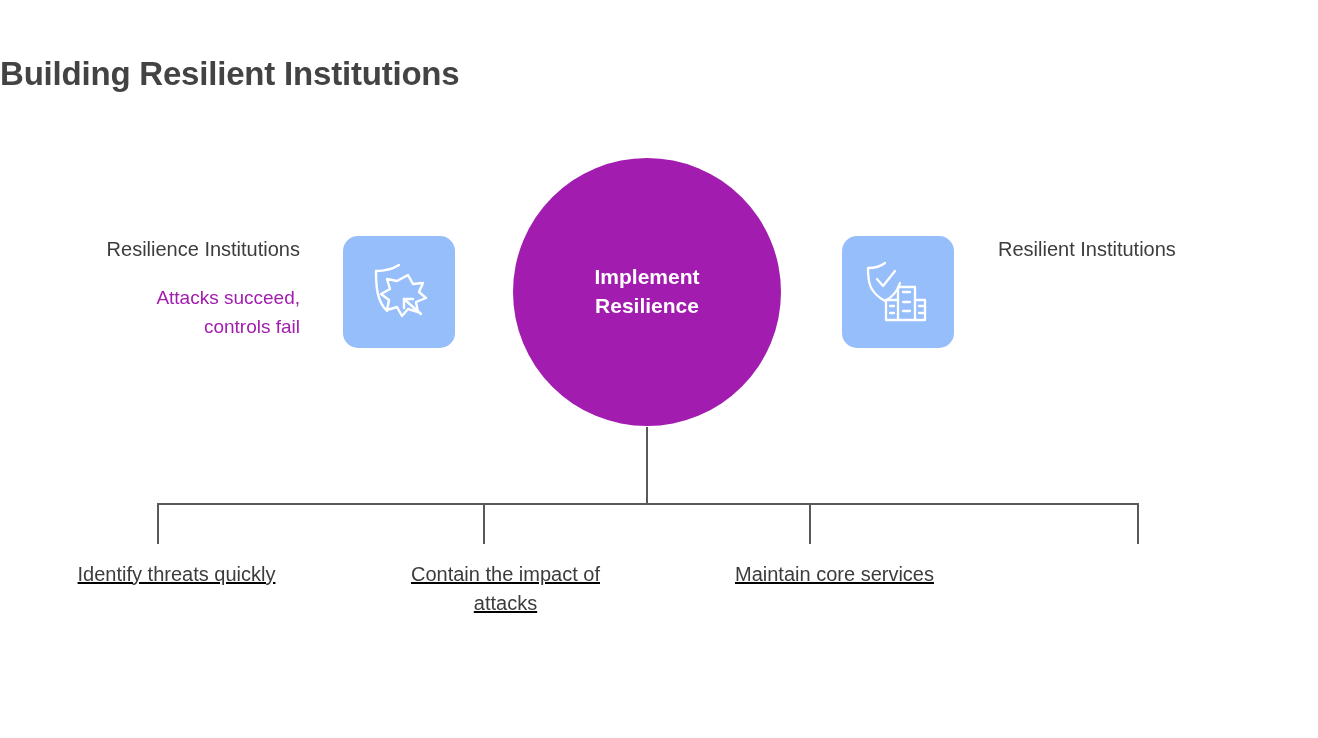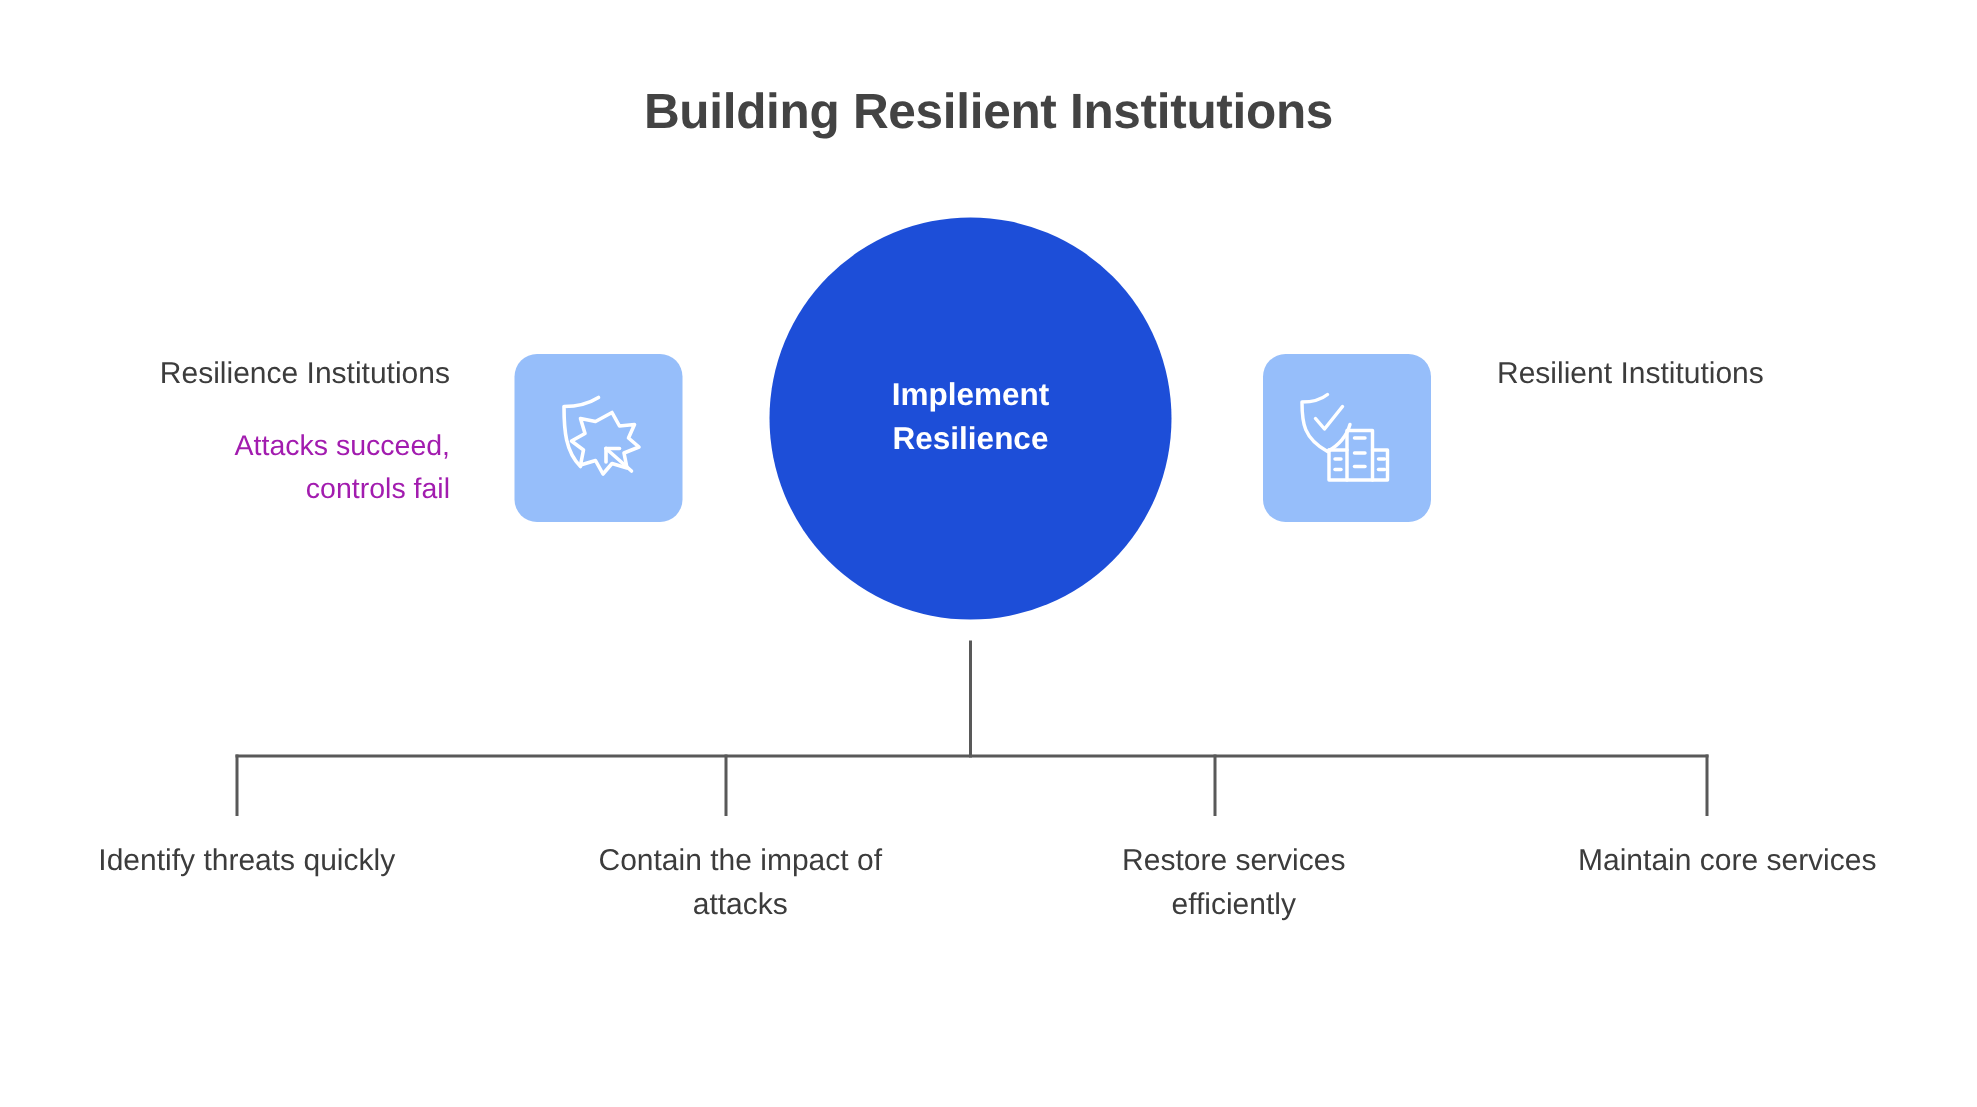--- a/index.html
+++ b/index.html
@@ -18,36 +18,35 @@
     height: 738px;
     background: #ffffff;
   }
 
   
   .page-title {
     position: absolute;
     left: 0;
     top: 55px;
     width: 1318px;
-    text-align: center;
     font-size: 33px;
     font-weight: bold;
     color: #434343;
     letter-spacing: -0.2px;
   }
 
   
   .hub-circle {
     position: absolute;
     left: 513px;
-    top: 145px;
+    top: 158px;
     width: 268px;
     height: 268px;
     border-radius: 50%;
-    background: #1d4ed8;
+    background: #a21caf;
     display: flex;
     align-items: center;
     justify-content: center;
   }
   .hub-label {
     color: #ffffff;
     font-size: 21px;
     font-weight: bold;
     line-height: 1.38;
     text-align: center;
@@ -108,24 +107,25 @@
     height: 41px;
   }
   .drop.d1 { left: 157px; }
   .drop.d2 { left: 483px; }
   .drop.d3 { left: 809px; }
   .drop.d4 { left: 1137px; }
 
   
   .branch-row {
     position: absolute;
-    left: 0;
+    left: 12px;
     top: 560px;
     width: 1140px;
     display: flex;
+    text-decoration: underline;
   }
   .branch-cell {
     flex: 0 0 329px;
     text-align: center;
     font-size: 20px;
     color: #3c3c3c;
     line-height: 1.45;
     padding: 0 18px;
     white-space: pre-line;
   }
@@ -188,18 +188,16 @@
   <div class="line bus-horizontal"></div>
   <div class="line drop d1"></div>
   <div class="line drop d2"></div>
   <div class="line drop d3"></div>
   <div class="line drop d4"></div>
 
   <div class="branch-row">
     <div class="branch-cell">Identify threats quickly</div>
     <div class="branch-cell">Contain the impact of
 attacks</div>
-    <div class="branch-cell">Restore services
-efficiently</div>
     <div class="branch-cell">Maintain core services</div>
   </div>
 
 </div>
 
 </body></html>

